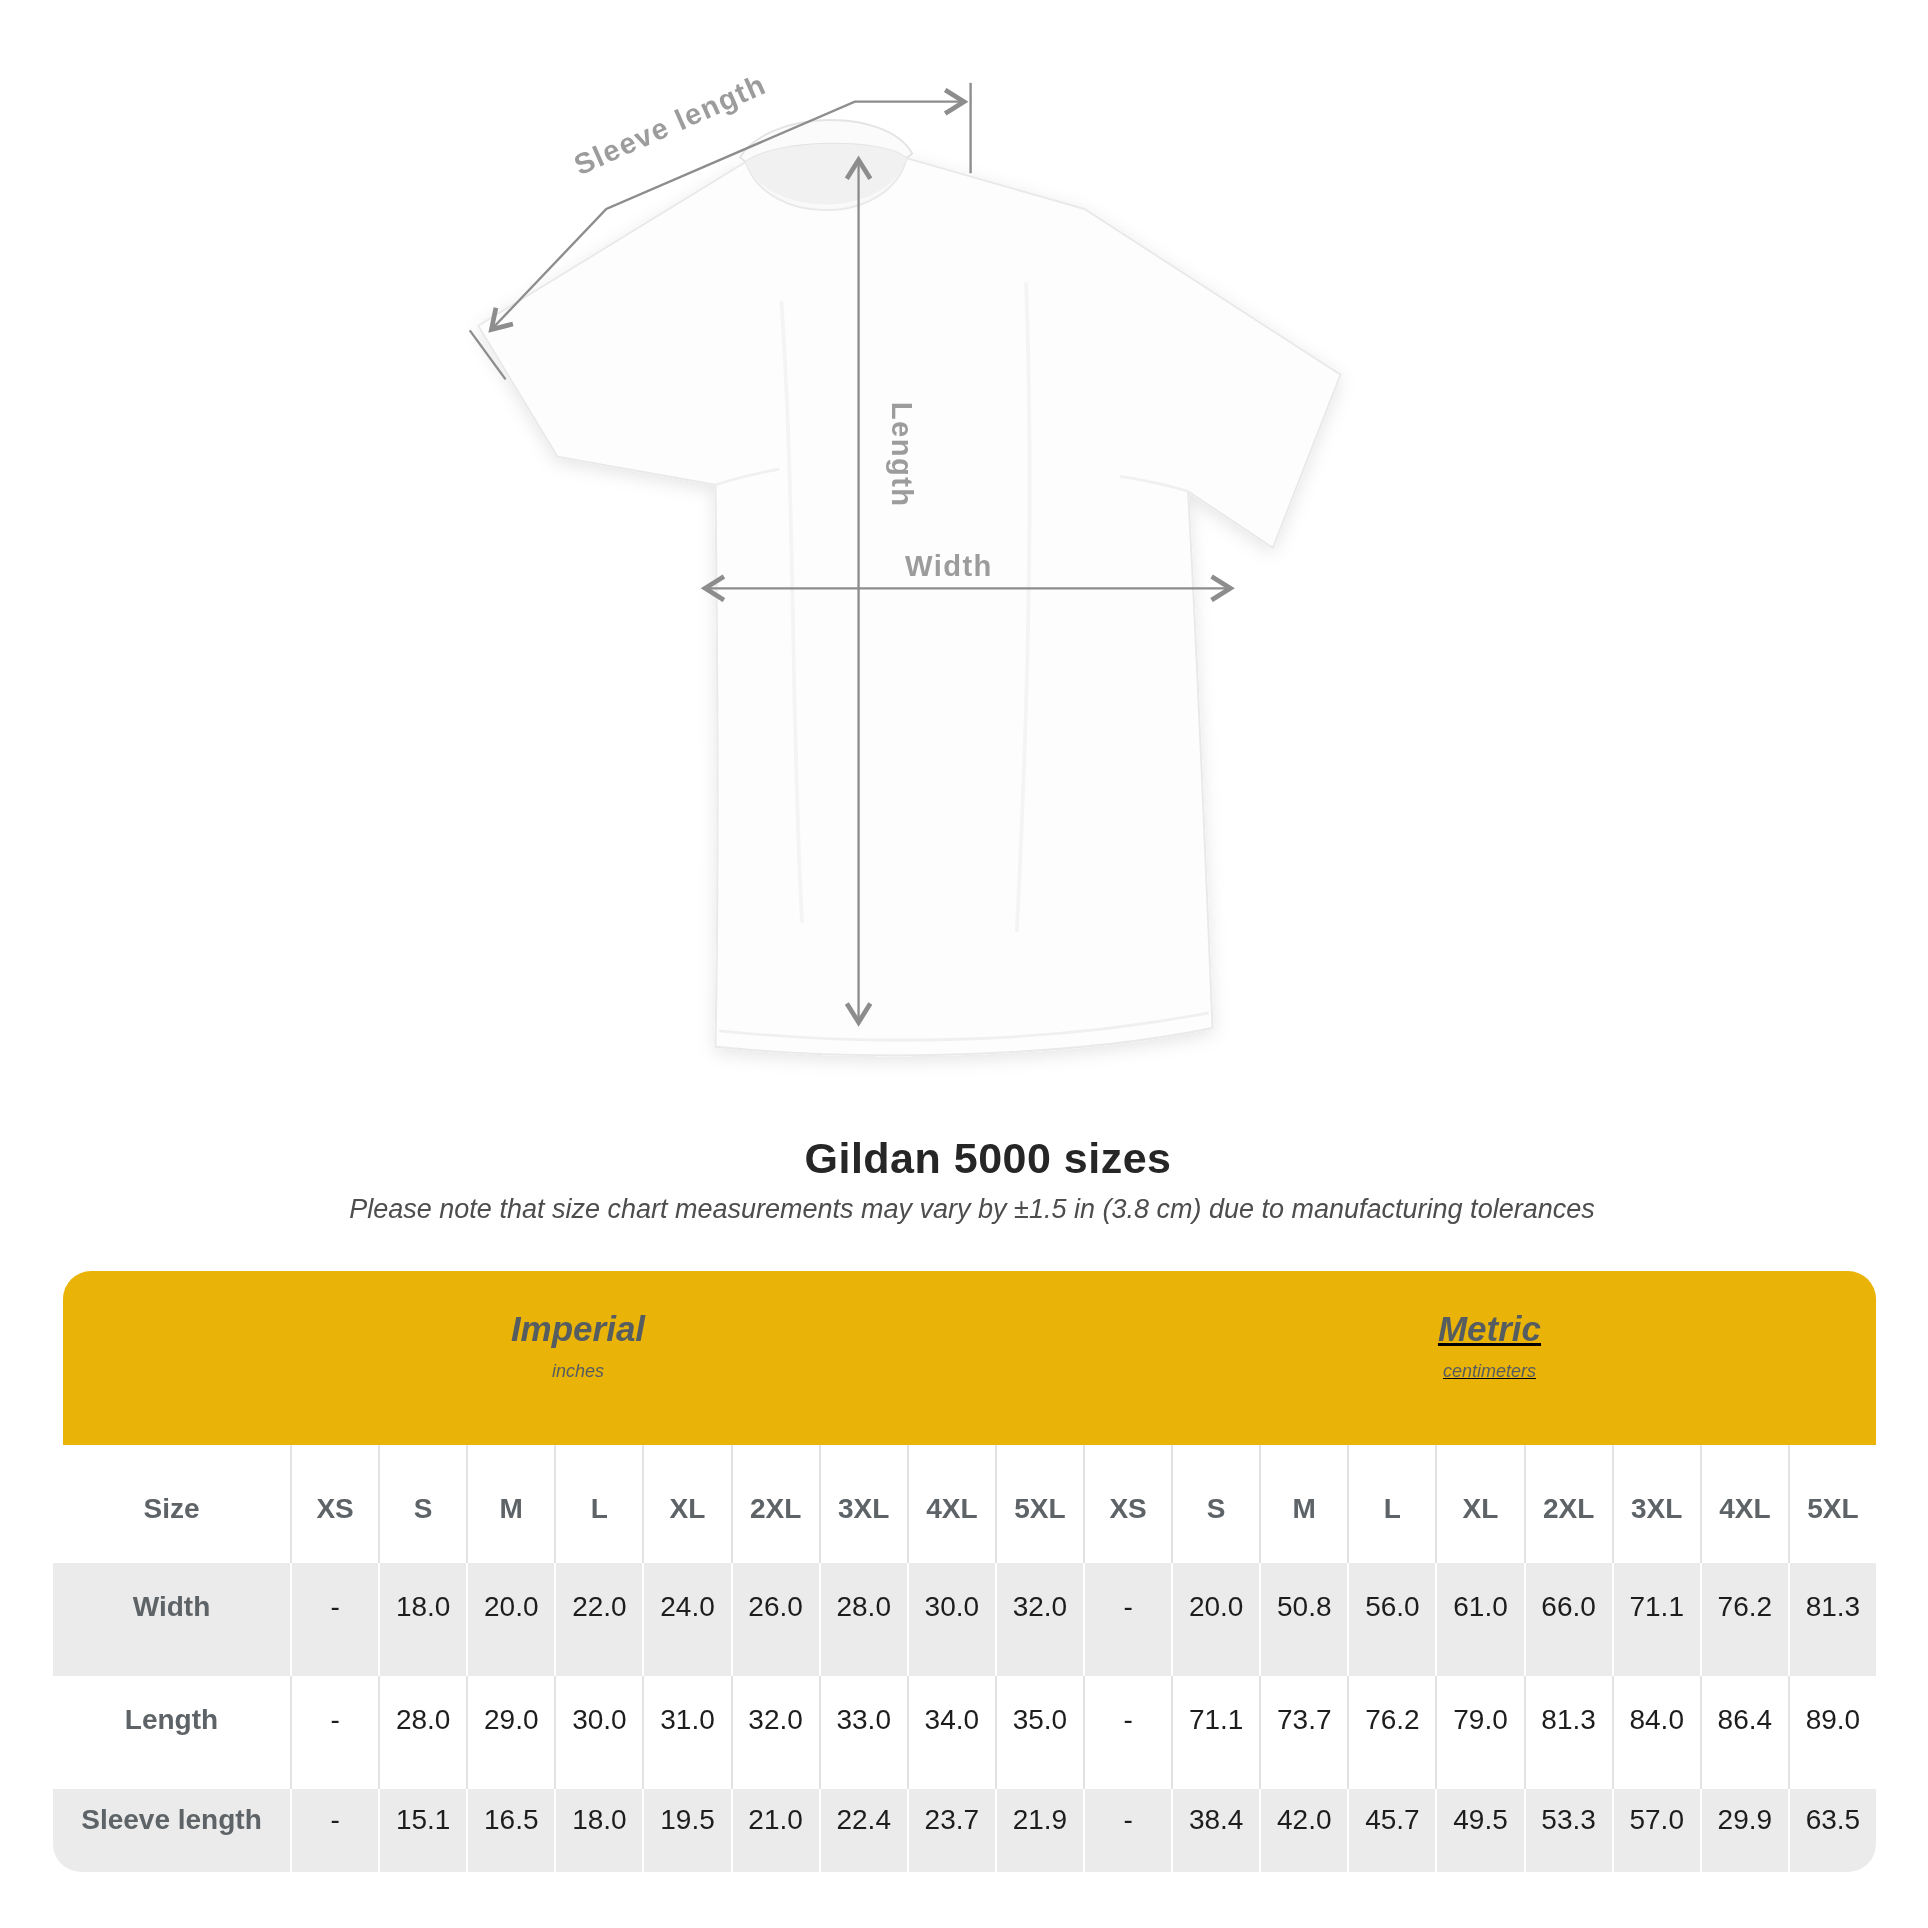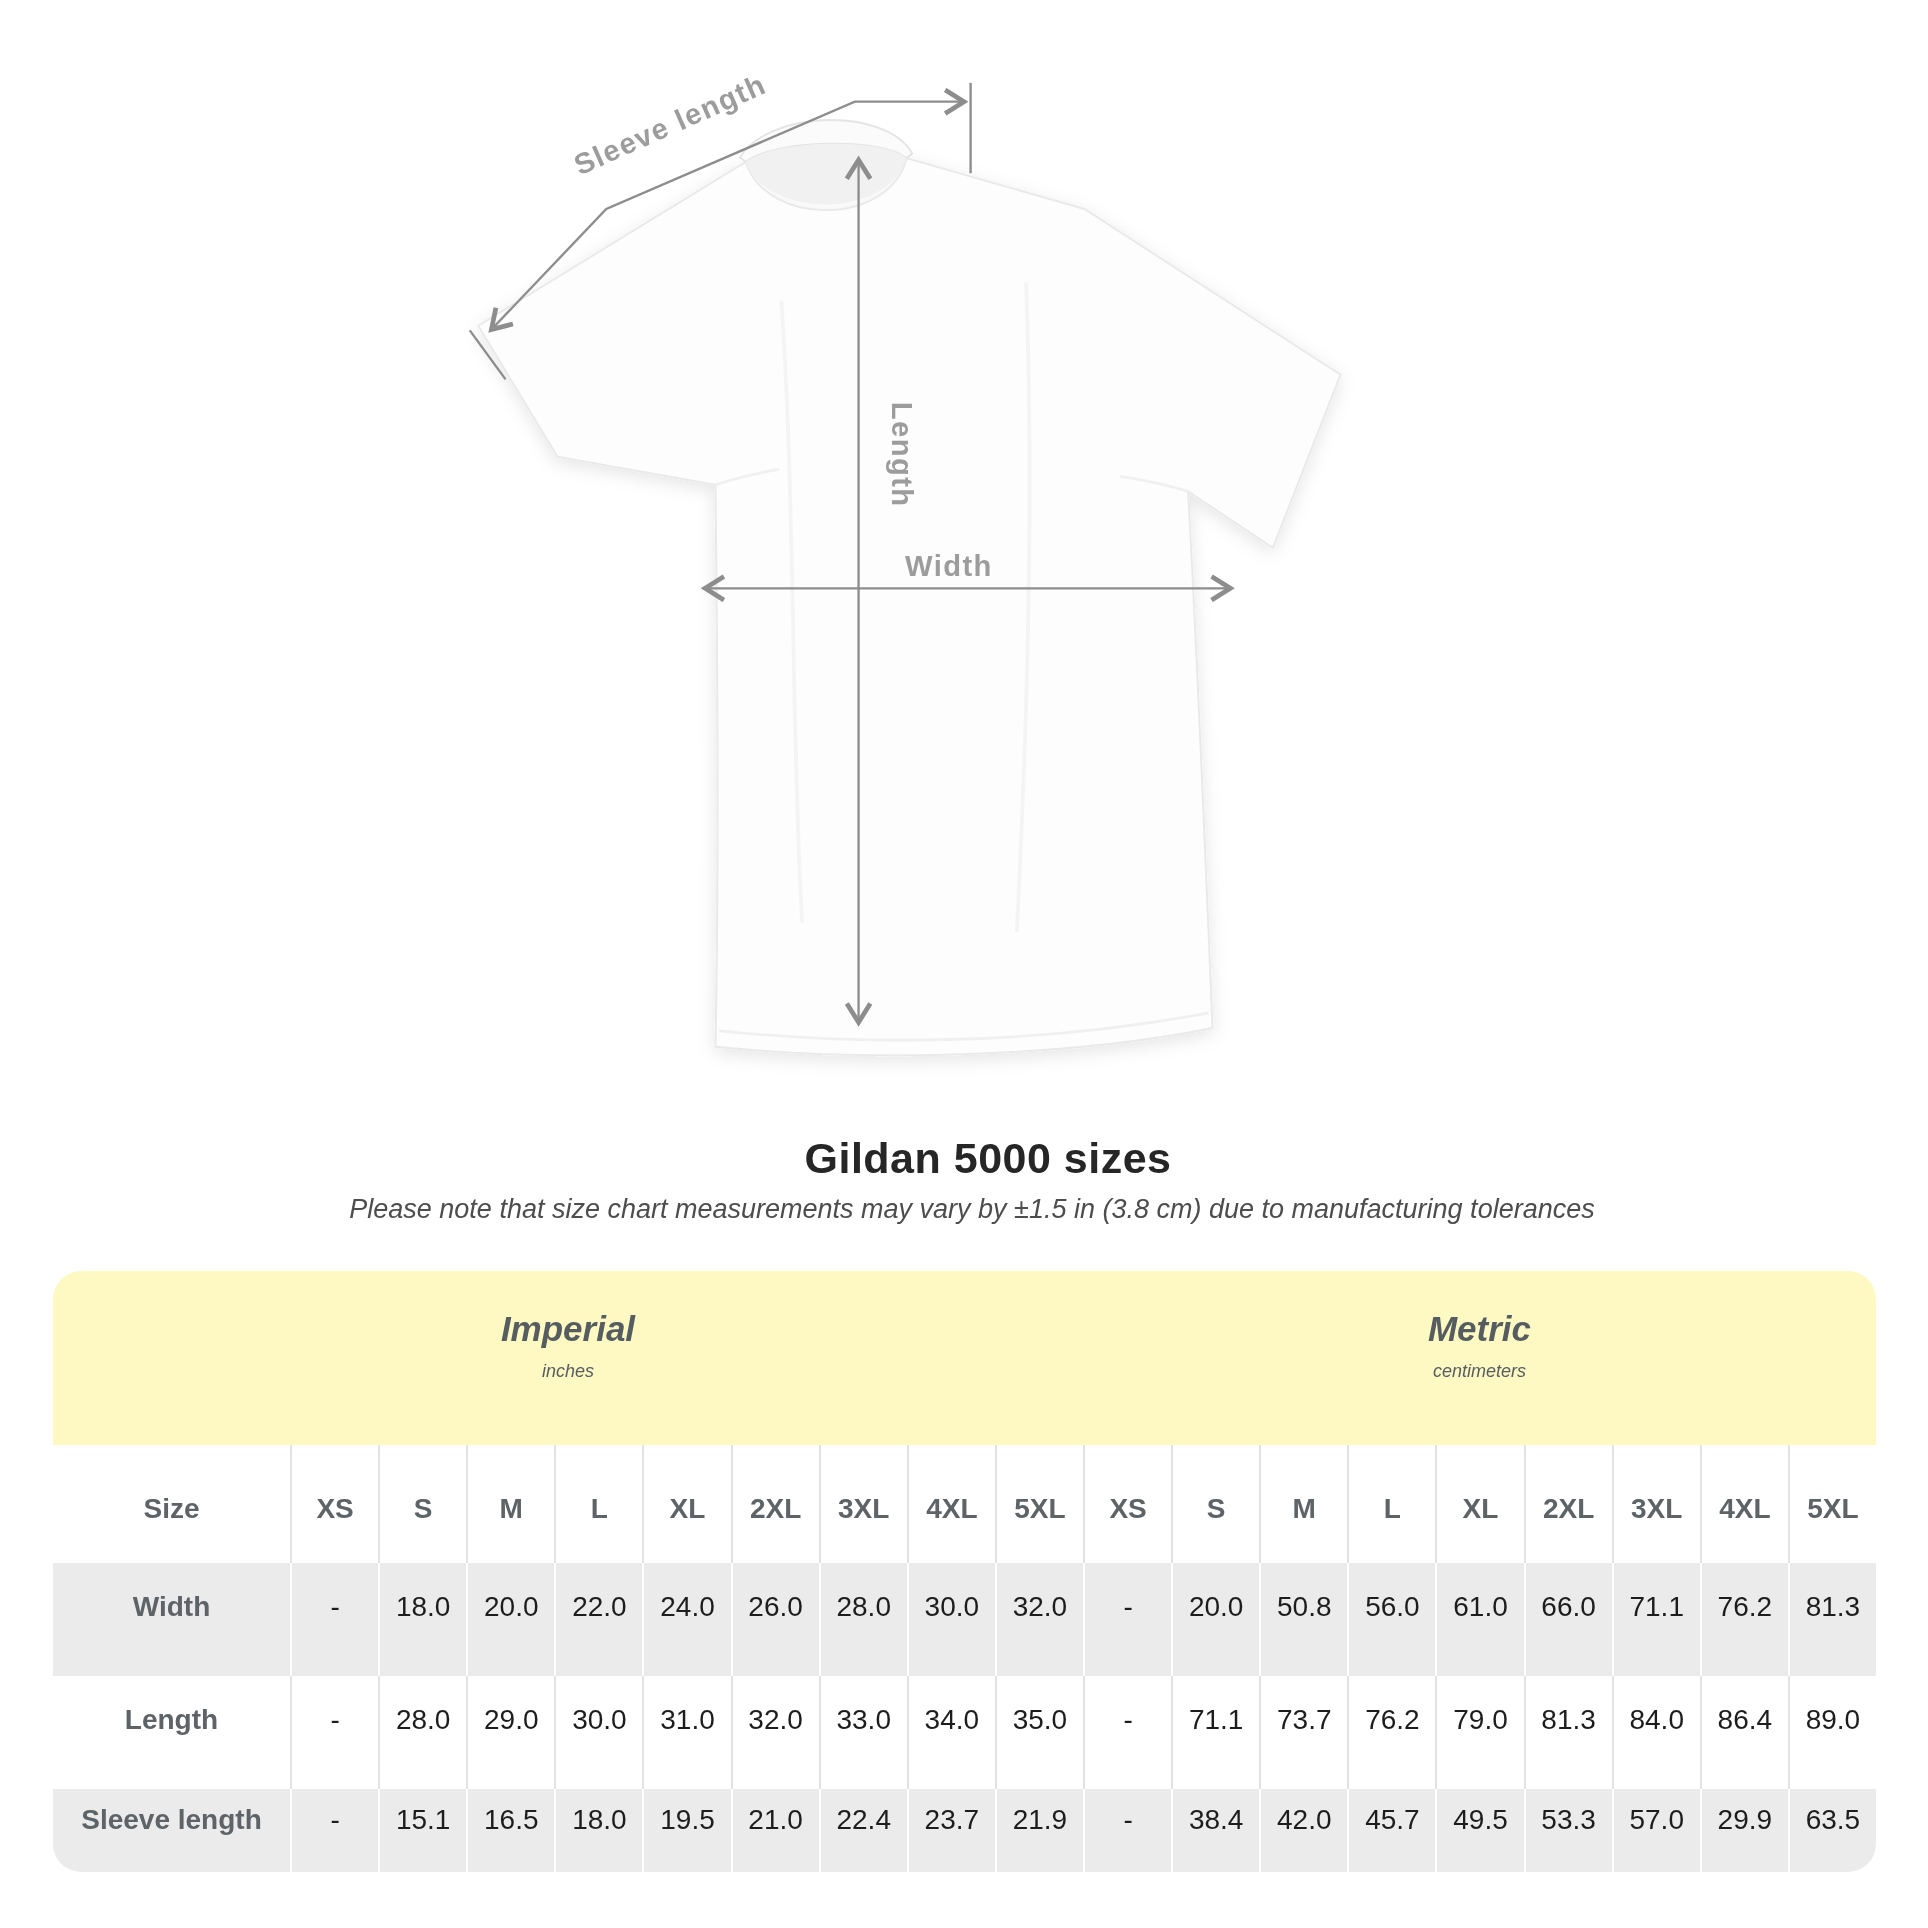--- a/index.html
+++ b/index.html
@@ -11,25 +11,25 @@
 
   
   .page-title { position:absolute; top:1134px; left:0; width:1928px; text-align:center;
                 font-size:43px; font-weight:bold; color:#262626; letter-spacing:0.5px;margin-left:24px; }
   .page-subtitle { position:absolute; top:1194px; left:8px; width:1928px; text-align:center;
                    font-size:27px; font-style:italic; color:#4d4d4d; }
 
   
   .size-table { position:absolute; left:53px; top:1271px; width:1823px; }
 
-  .group-header { position:relative; height:174px; background:#fef9c3;
-                  border-radius:28px 28px 0 0; }
+  .group-header { position:relative; height:174px; background:#eab308;
+                  border-radius:28px 28px 0 0;margin-left:10px; }
   .group { position:absolute; top:38px; text-align:center; }
   .group.imperial { left:0; width:1030px; }
-  .group.metric  { left:1030px; width:793px; }
+  .group.metric  { left:1030px; width:793px;text-decoration:underline; }
   .group-name { font-size:35px; font-weight:bold; font-style:italic; color:#565d60; }
   .group-unit { font-size:18px; font-style:italic; color:#565d60; margin-top:12.2px; }
 
   .trow { display:grid; grid-template-columns:237px repeat(18, 1fr); }
   .trow.head { height:118px; background:#ffffff; }
   .trow.r1   { height:113px; background:#ebebeb; }
   .trow.r2   { height:113px; background:#ffffff; }
   .trow.r3   { height:83px;  background:#ebebeb; border-radius:0 0 28px 28px; }
 
   .cell { display:flex; justify-content:center; align-items:flex-start;

